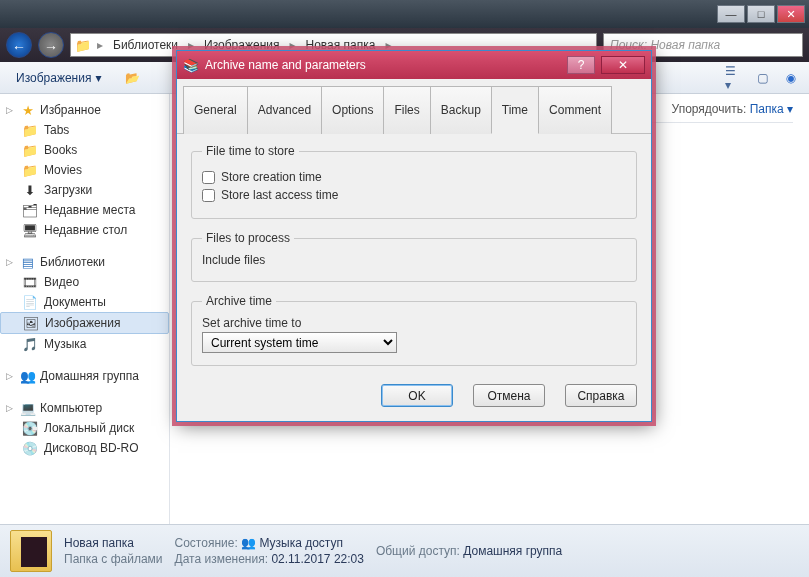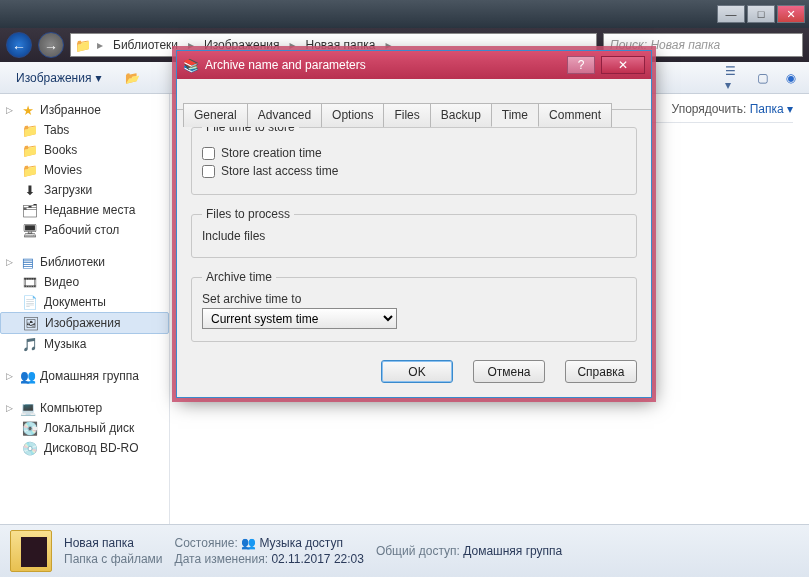--- a/index.html
+++ b/index.html
@@ -50,21 +50,21 @@
 .sbval { color: #2a3a5a; }
 
 
 .dialog { position: absolute; left: 176px; top: 50px; width: 476px; background: #f0f0f0; border: 1px solid #3a8acc; box-shadow: 0 0 0 4px rgba(200,80,110,0.85), 2px 4px 18px rgba(0,0,0,0.5); }
 .dlg-title { height: 28px; background: linear-gradient(#d85070, #b83050); display: flex; align-items: center; padding: 0 6px; gap: 6px; color: #fff; }
 .dlg-title-txt { flex: 1; font-size: 12px; }
 .dlg-close { width: 44px; height: 18px; background: linear-gradient(#e06888,#c03050); border: 1px solid #902040; color: #fff; display: flex; align-items: center; justify-content: center; font-size: 12px; }
 .dlg-help { width: 28px; height: 18px; background: linear-gradient(#e8a0b8,#d07090); border: 1px solid #a05070; color: #fff; display: flex; align-items: center; justify-content: center; }
 
 .tabs { display: flex; padding: 6px 6px 0 6px; background: #f0f0f0; border-bottom: 1px solid #c0c0c0; }
-.tab { padding: 4px 10px; border: 1px solid #b8b8b8; border-bottom: none; background: linear-gradient(#f8f8f8,#e8e8e8); margin-right: -1px; color: #333; position: relative; top: 18px; }
+.tab { padding: 16px 10px; border: 1px solid #b8b8b8; border-bottom: none; background: linear-gradient(#f8f8f8,#e8e8e8); margin-right: -1px; color: #333; position: relative; top: 1px; }
 .tab.active { background: #f0f0f0; border-bottom: 1px solid #f0f0f0; z-index: 2; }
 
 .dlg-body { padding: 10px 14px 14px; background: #f0f0f0; }
 fieldset { border: 1px solid #c8c8c8; border-radius: 3px; padding: 8px 10px 12px; margin-bottom: 12px; }
 legend { padding: 0 4px; color: #333; margin-top: 23px; }
 .chk { display: flex; align-items: center; gap: 6px; margin: 4px 0; color: #333; }
 .chk input { width: 13px; height: 13px; }
 label.fld { display: block; margin-bottom: 2px; color: #333; }
 select { width: 195px; height: 21px; border: 1px solid #8a8a8a; background: linear-gradient(#fff,#e8e8e8); padding: 0 4px; }
 
@@ -131,21 +131,21 @@
       <div class="sitem">
           <span class="sico">⬇</span>
           <span>Загрузки</span>
         </div>
       <div class="sitem">
           <span class="sico">🗂</span>
           <span>Недавние места</span>
         </div>
       <div class="sitem">
           <span class="sico">🖥</span>
-          <span>Рабочий стол</span>
+          <span>Недавние стол</span>
         </div>
     </div>
     <div class="sgroup">
       <div class="shead">
           <span class="caret">▷</span>
           <span class="sico" style="color:#3a7ac0">▤</span>
           <span>Библиотеки</span>
         </div>
       <div class="sitem">
           <span class="sico">🎞</span>

